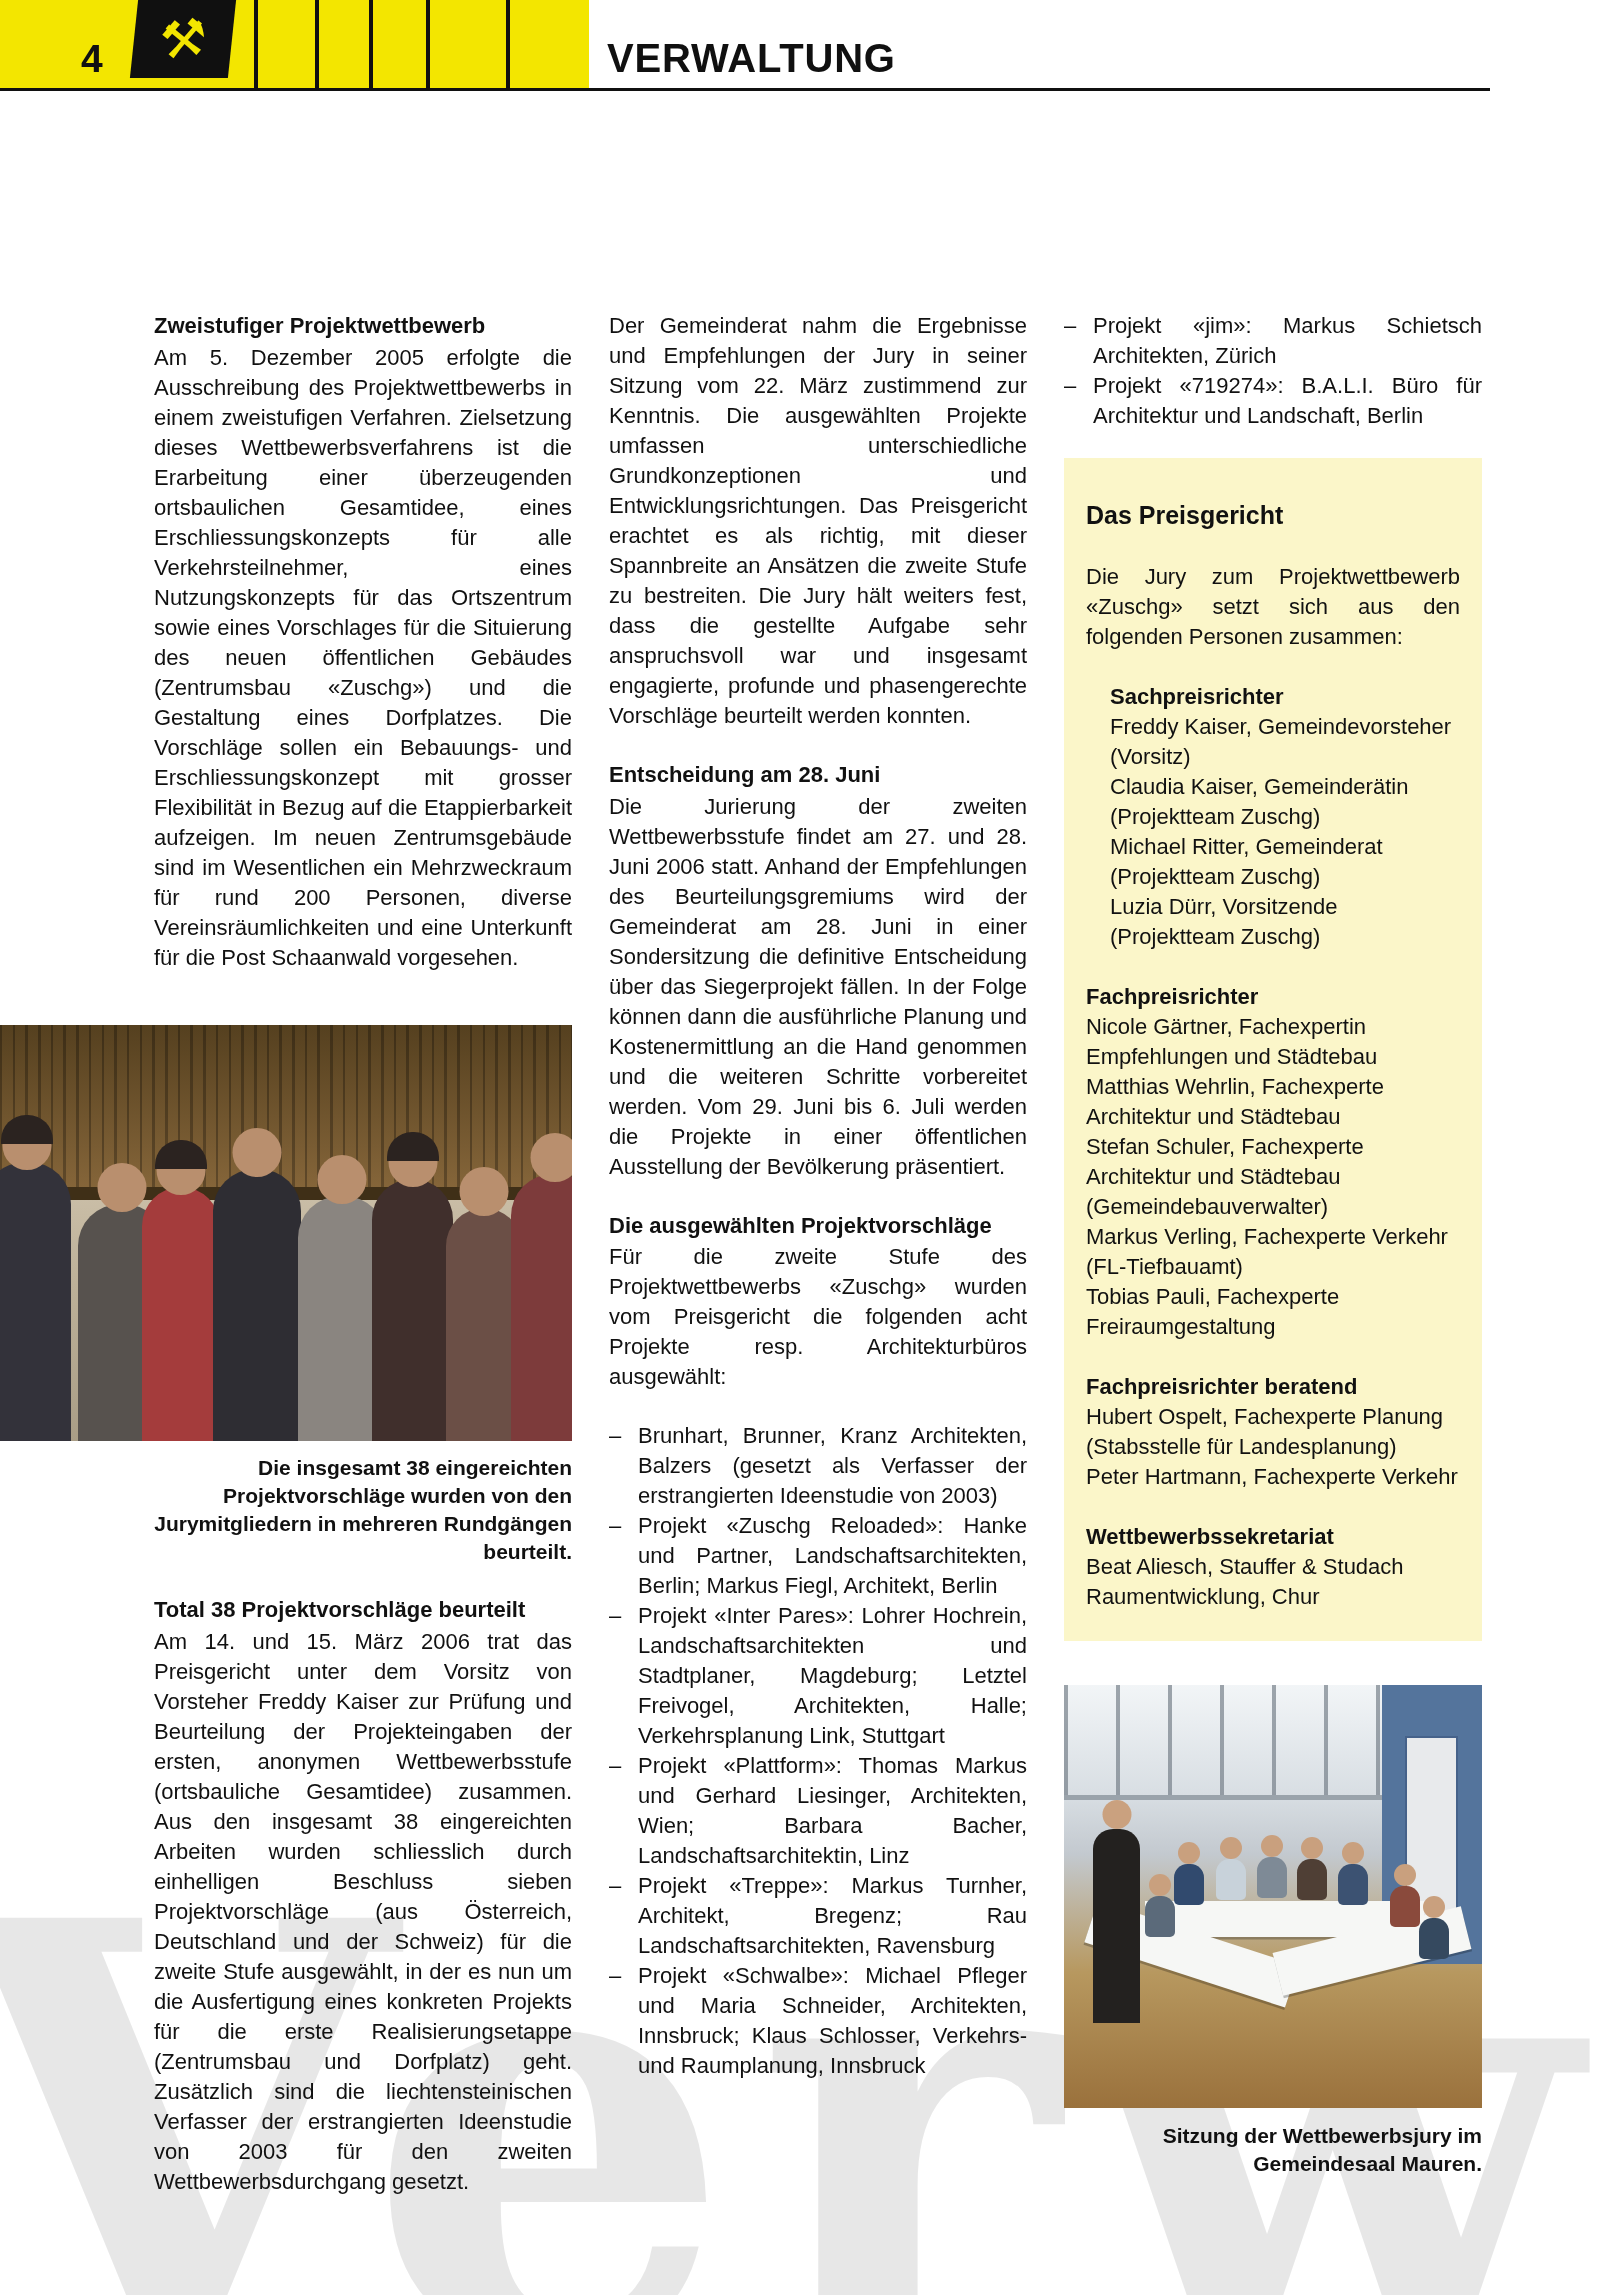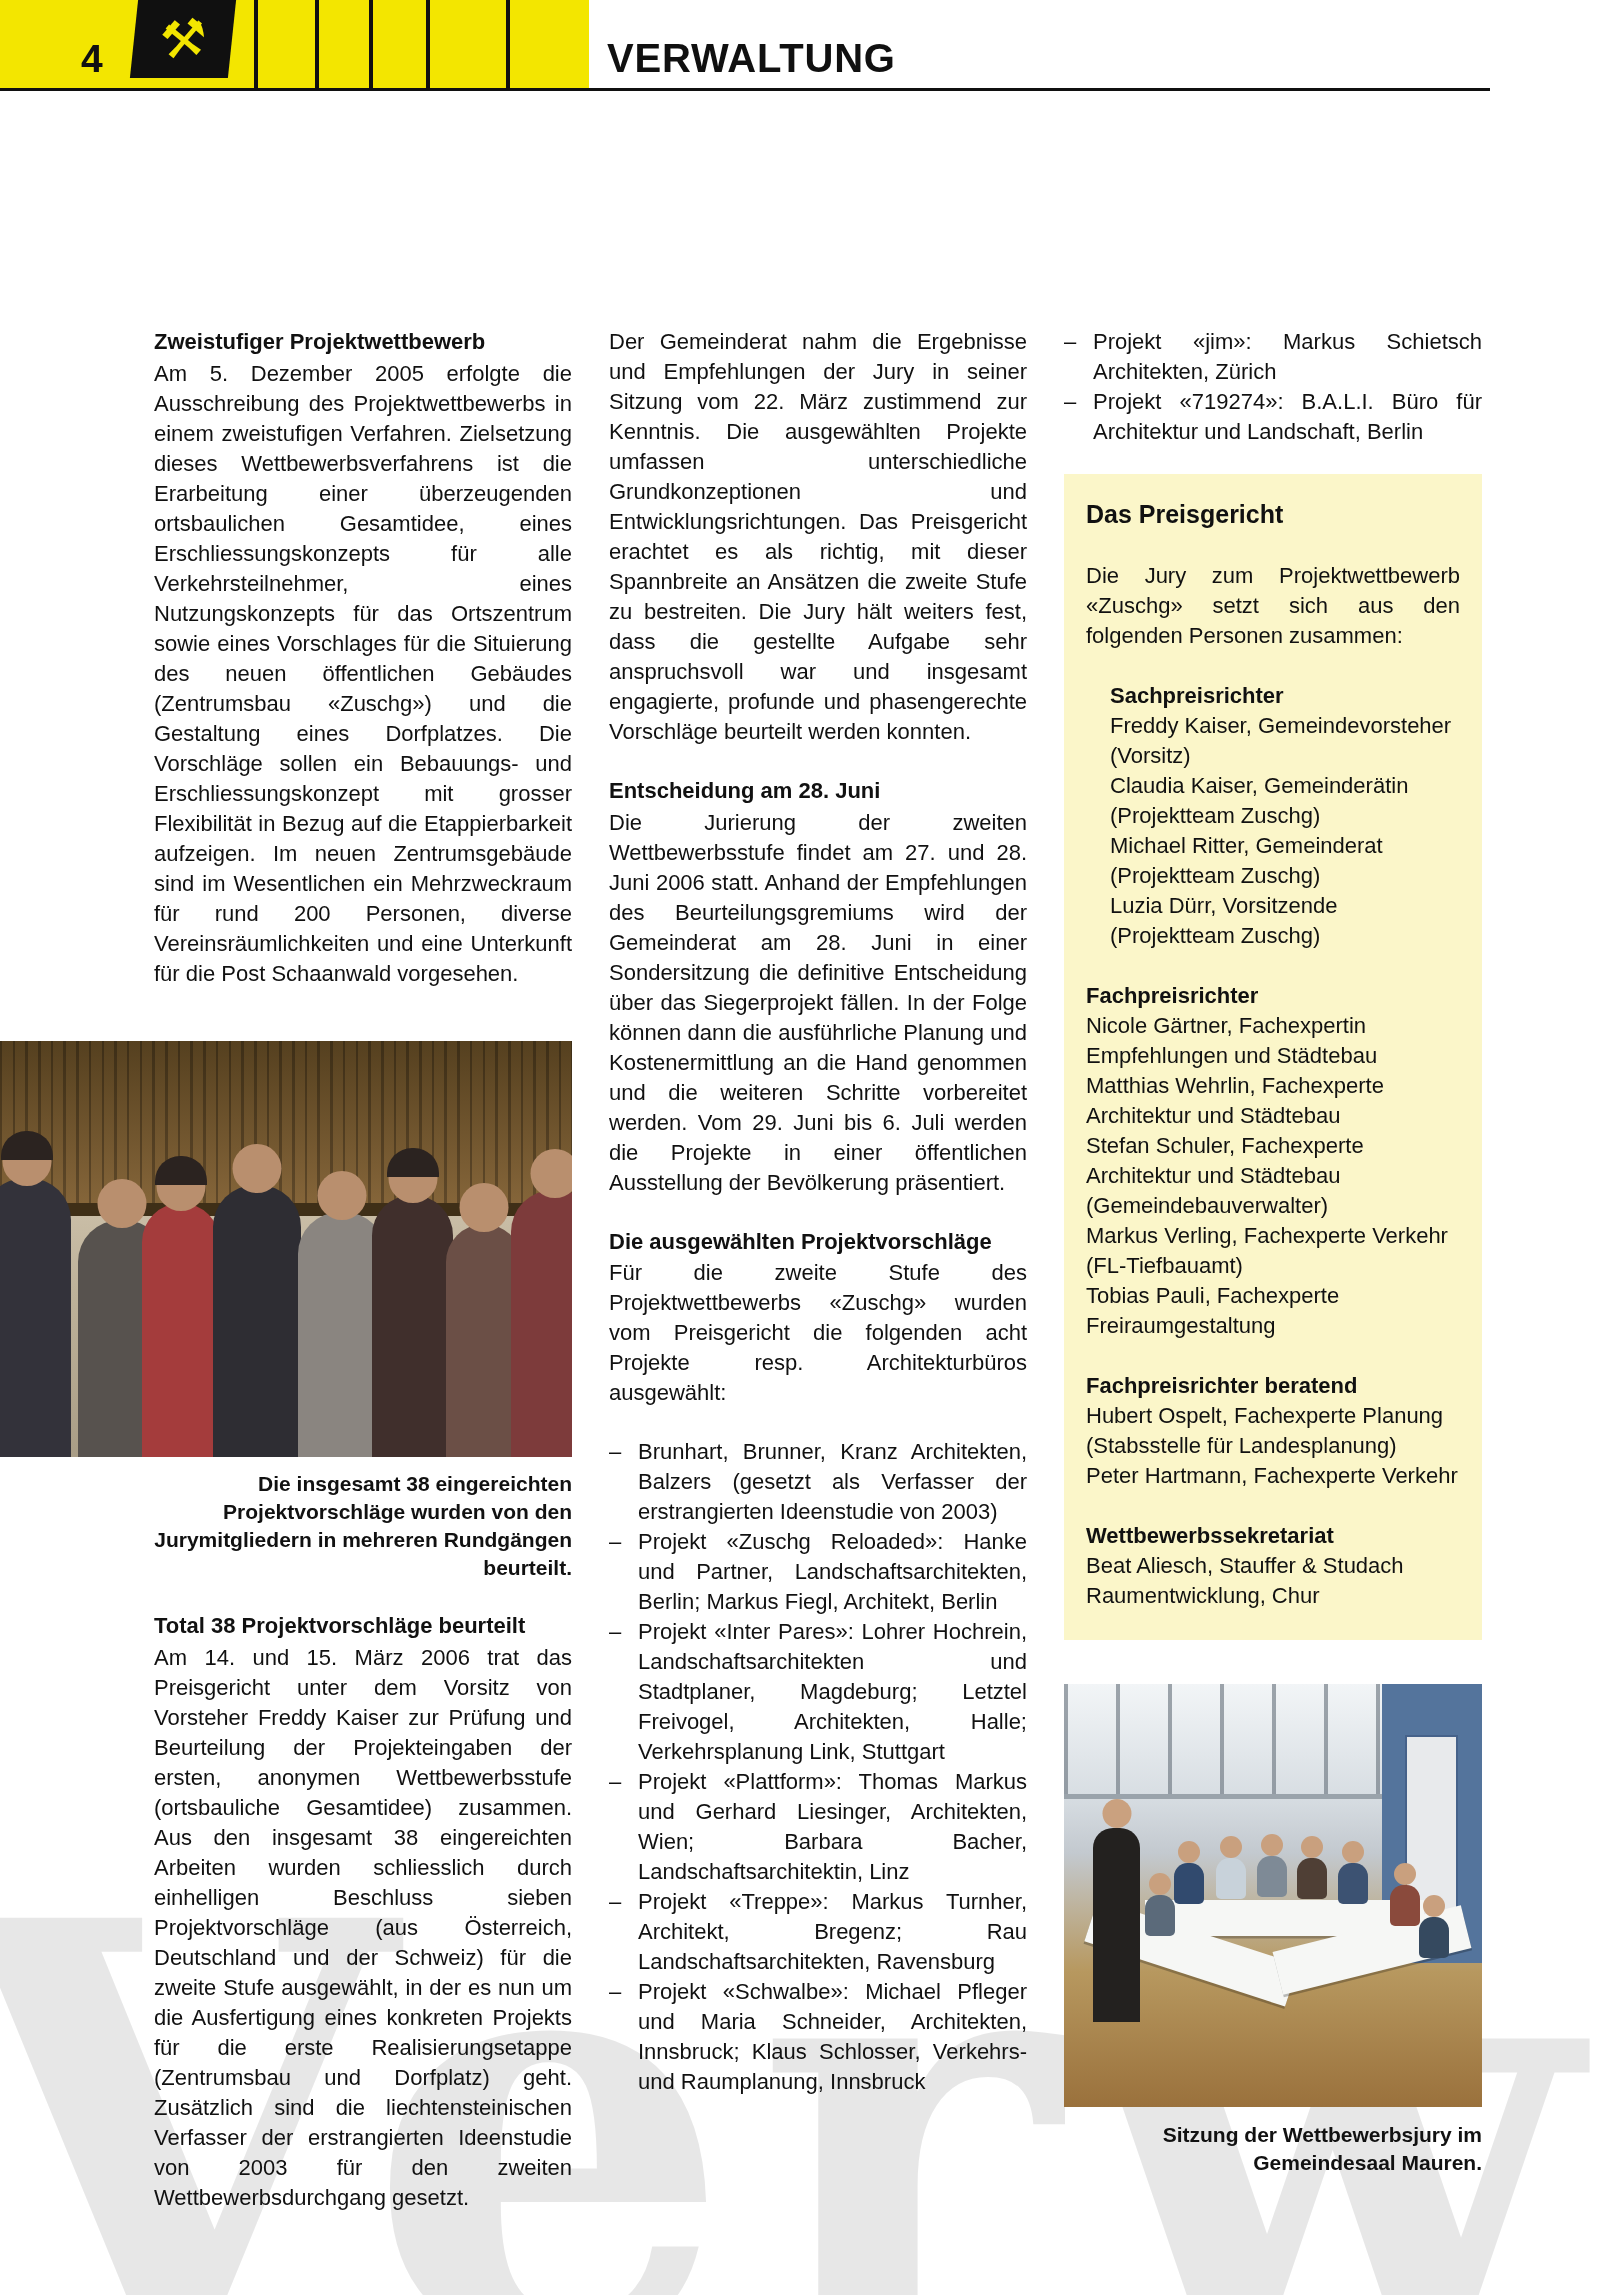--- a/index.html
+++ b/index.html
@@ -24,37 +24,37 @@
   }
   .emblem-glyph{font-size:52px;color:var(--band_yellow,#f3e600);transform:rotate(-8deg);line-height:1;}
   .tick{position:absolute;top:0;width:4.2px;height:88px;background:#101010;}
   .tick1{left:254px}.tick2{left:315px}.tick3{left:369px}.tick4{left:426px}.tick5{left:506px}
   .section-title{
     position:absolute;left:607px;top:36px;margin:0;
     font-size:40px;font-weight:bold;letter-spacing:0.8px;color:#101010;
   }
   .header-rule{position:absolute;top:88px;left:0;width:1490px;height:3.4px;background:#101010;}
   
-  .col{position:absolute;top:327px;width:418px;z-index:1;font-size:22px;line-height:30px;}
+  .col{position:absolute;top:311px;width:418px;z-index:1;font-size:22px;line-height:30px;}
   .col1{left:154px}.col2{left:609px}.col3{left:1064px}
   h2{font-size:22px;line-height:30px;font-weight:bold;margin:0 0 1.7px 0;}
   h2.gap-top{margin-top:29px;}
   p{margin:0;}
   .just{text-align:justify;hyphens:auto;}
   .para-gap{margin-bottom:29px;}
   
   .ditem{display:flex;}
   .dash{flex:0 0 29px;}
   .dtext{flex:1;text-align:justify;hyphens:auto;}
   
   .caption{font-weight:bold;font-size:21px;line-height:28px;margin-top:13.5px;text-align:right;}
   
   .jury-box{
     background:var(--box_bg,#fbf6c9);
-    margin-top:27px;padding:25px 22px 29px 22px;box-sizing:border-box;width:418px;
+    margin-top:27px;padding:42px 22px 29px 22px;box-sizing:border-box;width:418px;
   }
   .jury-box h2.box-title{font-size:25px;margin:0 0 32px 0;}
   .jury-box .intro{text-align:justify;margin-bottom:30px;}
   .jury-sec{margin-top:30px;}
   .jury-sec:first-of-type{margin-top:0;margin-left:24px;}
   .jury-sec h3{font-size:22px;line-height:30px;margin:0;font-weight:bold;}
   .jury-entry{margin:0;}
   
   .photo1{
     position:relative;width:572px;height:416px;margin:52px 0 0 -154px;overflow:hidden;

